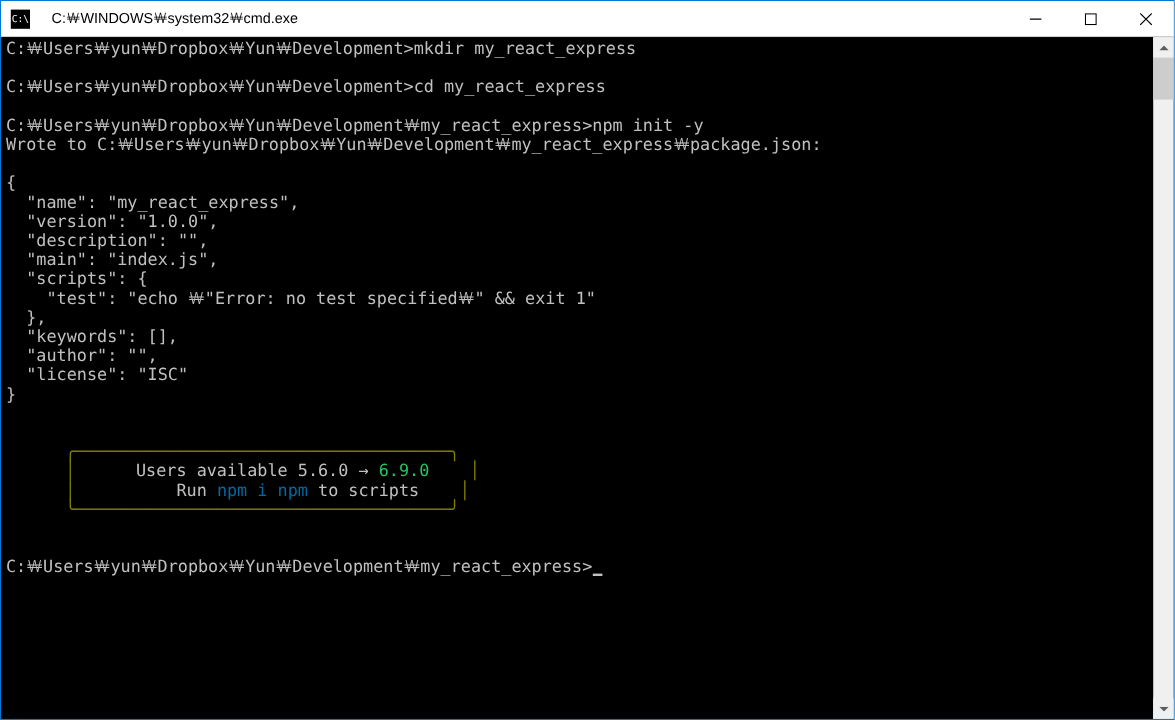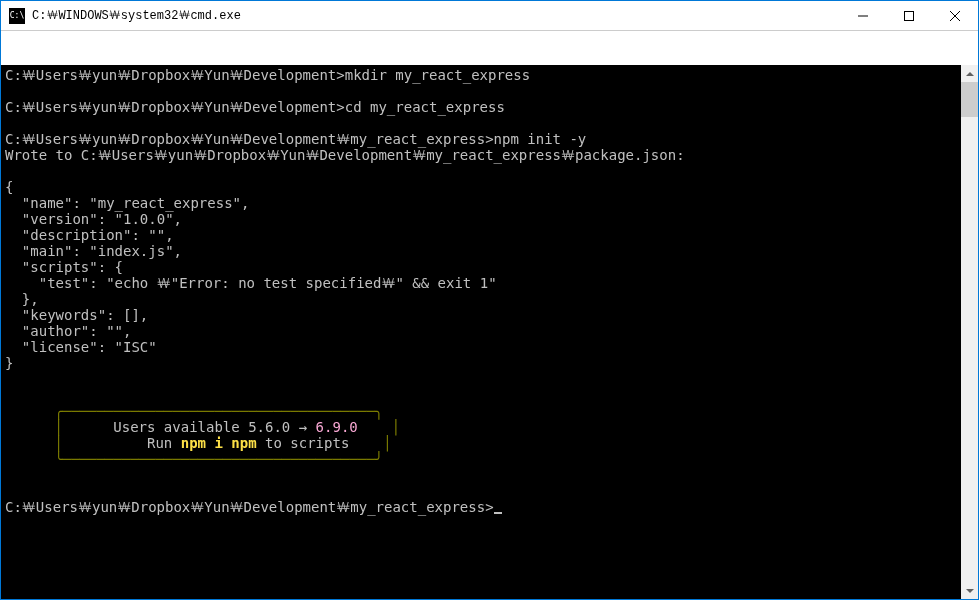--- a/index.html
+++ b/index.html
@@ -31,23 +31,23 @@
     margin-left: 8px;
     background: #000;
     color: #fff;
     font-size: 8px;
     display: flex;
     align-items: center;
     justify-content: center;
     font-family: monospace;
   }
   .titlebar-text {
-    margin-left: 7px;
+    margin-left: 18px;
     font-size: 12px;
-    font-family: Liberation Mono, monospace;
+    font-family: Liberation Sans, sans-serif;
     color: #000;
     flex: 1;
   }
   .titlebar-controls {
     display: flex;
     height: 100%;
   }
   .titlebar-btn {
     width: 46px;
     height: 100%;
@@ -56,21 +56,20 @@
     justify-content: center;
     font-family: 'Segoe UI', sans-serif;
     font-size: 10px;
     color: #000;
   }
   .titlebar-btn svg { display: block; }
   .terminal-area {
     flex: 1;
     display: flex;
     background: #000;
-    margin-top: 34px;
   }
   .terminal {
     flex: 1;
     background: #000;
     color: #c0c0c0;
     font-size: 14px;
     line-height: 16px;
     padding: 2px 4px;
     white-space: pre;
     font-family: 'Consolas', 'MS Gothic', monospace;
@@ -98,22 +97,22 @@
     width: 17px;
     height: 35px;
     background: #cdcdcd;
   }
   .update-box {
     margin-top: 32px;
     margin-left: 24px;
     color: #808000;
   }
   .update-line { color: #c0c0c0; }
-  .green { color: #f9a8d4; }
-  .cyan { color: #fde047; font-weight: bold; }
+  .green { color: #22c55e; }
+  .cyan { color: #0369a1; }
   .cursor {
     display: inline-block;
     width: 8px;
     height: 2px;
     background: #c0c0c0;
     vertical-align: bottom;
     margin-bottom: 1px;
   }
 </style>
 </head>

